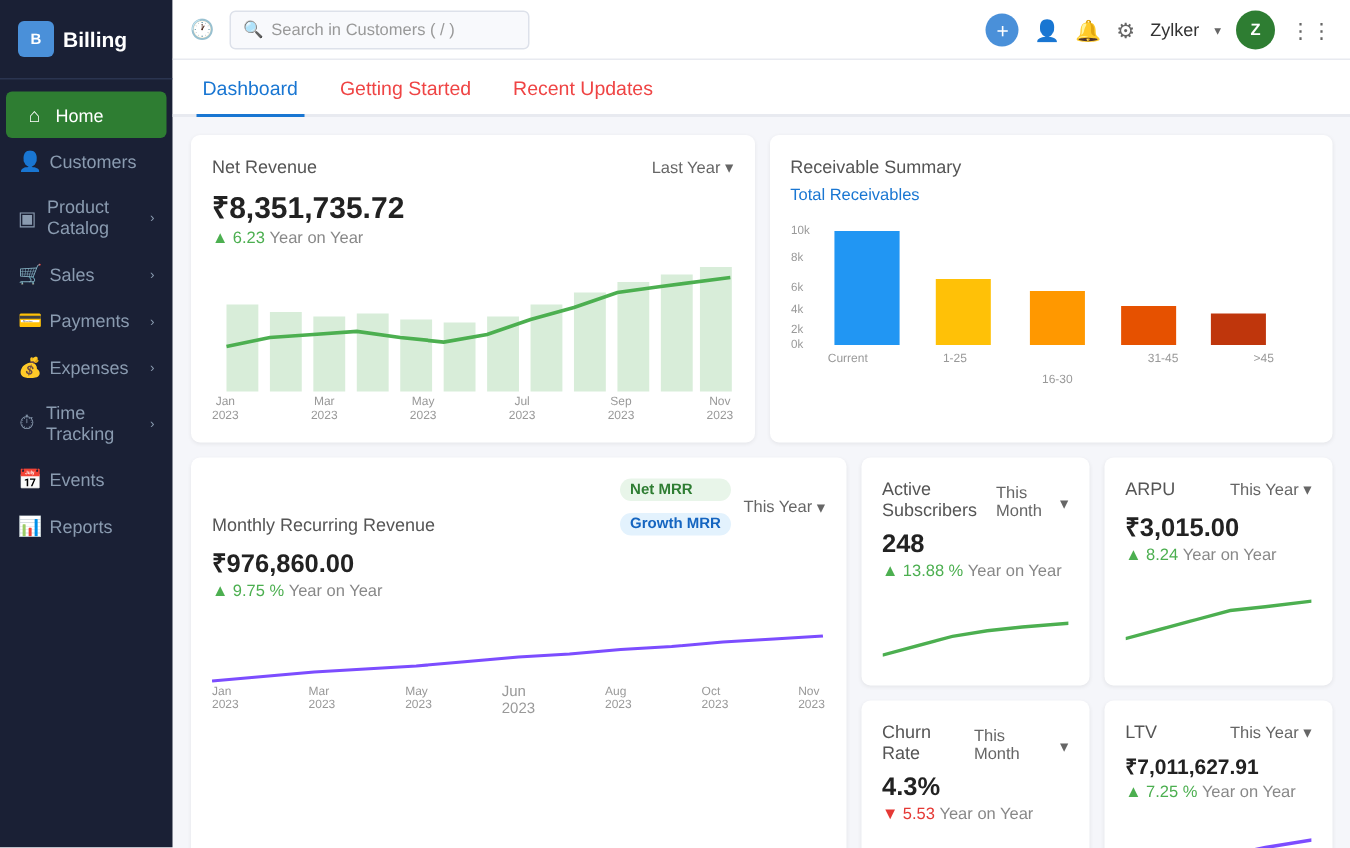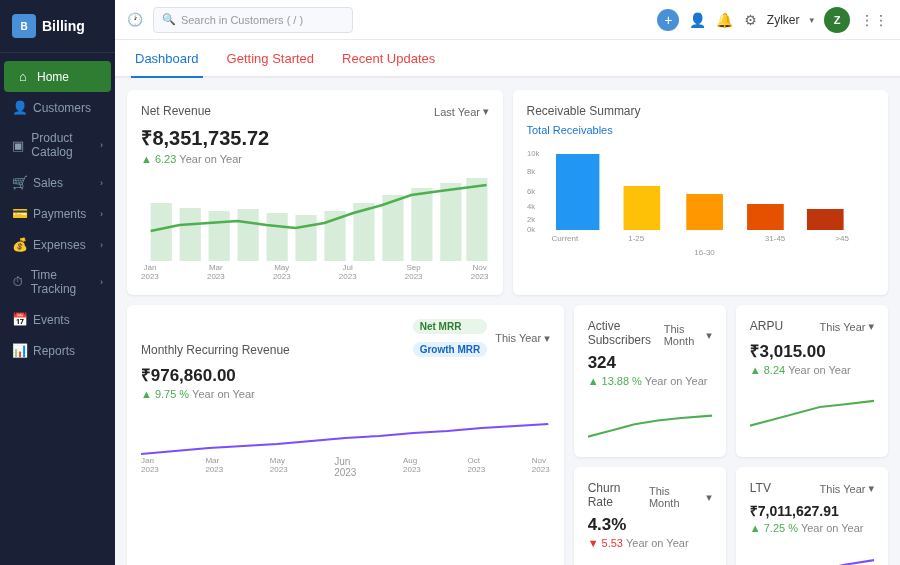--- a/index.html
+++ b/index.html
@@ -294,21 +294,21 @@
         <div class="cards-row">
 
           <div class="card card-third">
             <div class="card-header">
               <span class="card-title">Active Subscribers</span>
               <span class="card-period">
                 <span>This Month</span>
                 <span>▾</span>
               </span>
             </div>
-            <div class="small-metric">324</div>
+            <div class="small-metric">248</div>
             <div class="small-sub">
               <span>▲</span>
               <span>13.88</span>%
               <span style="color:#888;">Year on Year</span>
             </div>
             <div class="small-chart">
               <svg viewBox="0 0 160 40" preserveAspectRatio="none">
                 <polyline points="0,35 30,30 60,25 90,22 120,20 160,18" fill="none" stroke="#4caf50" stroke-width="1.8"></polyline>
               </svg>
             </div>

